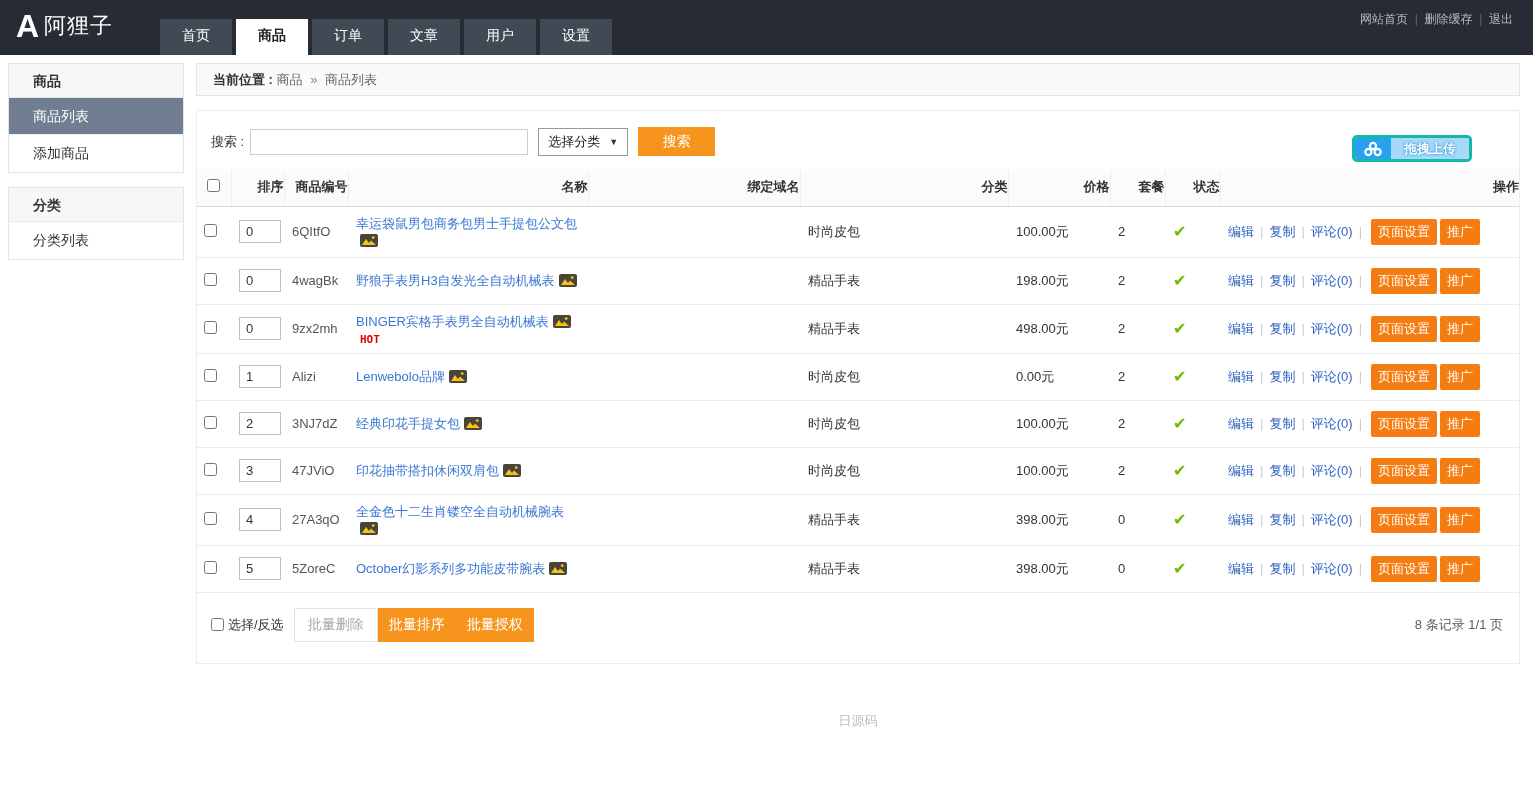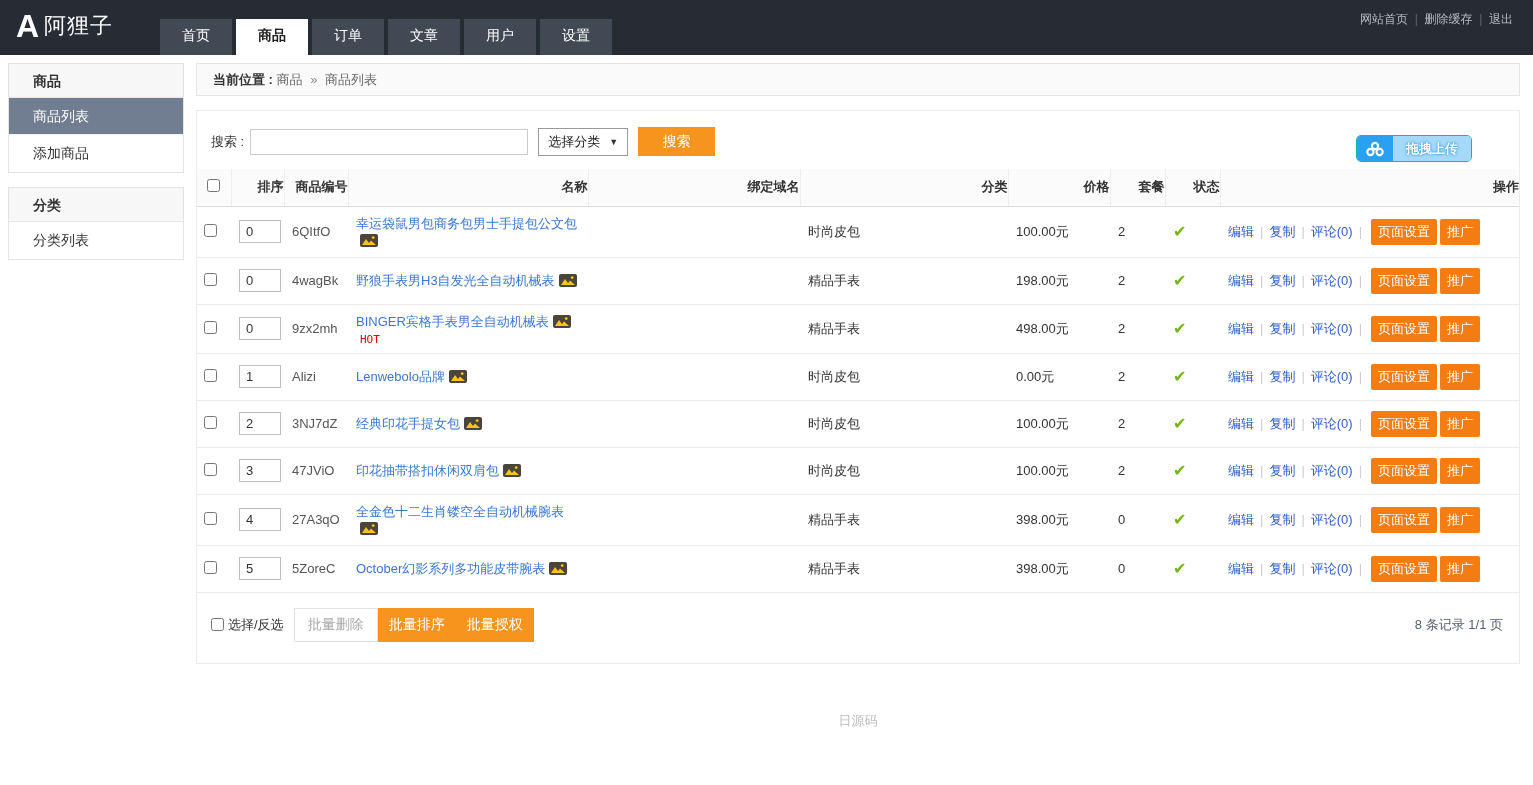--- a/index.html
+++ b/index.html
@@ -44,39 +44,39 @@
   .search-label { font-size:13px; color:#333; margin-right:6px; }
   .search-input { width:278px; height:26px; border:1px solid #ccc; padding:0 6px; font-size:13px; }
   .select { margin-left:10px; height:28px; border:1px solid #999; display:flex; align-items:center;
     padding:0 9px; font-size:13px; color:#222; gap:9px; cursor:pointer; background:#fff; }
   .select .arrow { font-size:9px; color:#333; }
   .search-btn { margin-left:10px; width:77px; height:29px; background:var(--accent-orange,#f7941d);
     color:#fff; border:none; font-size:14px; cursor:pointer; }
 
   
   .upload-btn { position:absolute; right:47px; top:24px; display:flex; height:27px;
-    border:1px solid #14b8a6; border-radius:5px; overflow:hidden; cursor:pointer;justify-content:flex-end; }
+    border:3px solid #14b8a6; border-radius:5px; overflow:hidden; cursor:pointer;justify-content:flex-end; }
   .upload-icon-seg { width:36px; background:var(--upload-blue,#29a1f0); display:flex;
     align-items:center; justify-content:center; }
   .upload-text { background:#a6d9f9; color:#fff; font-size:13px; font-weight:bold; display:flex;
     align-items:center; padding:0 13px; text-shadow:0 0 3px #1d8fd8, 0 0 1px #1d8fd8; }
 
   
   table { width:100%; border-collapse:collapse; table-layout:fixed; }
   th { background:#fbfbfb; border-bottom:1px solid #dcdcdc; border-left:1px solid #eee;
     height:37px; text-align:right; padding-left:8px; font-size:13px; color:#333; }
   th:first-child { border-left:none; }
   td { border-bottom:1px solid #ebebeb; padding:7px 8px; font-size:13px; color:#333;
     height:47px; vertical-align:middle; }
   .c-check, .th-check { text-align:center; padding-left:0; }
   .sort-input { width:42px; height:23px; border:1px solid #c0c0c0; padding:0 0 0 6px; font-size:13px; color:#333; }
   .code-text { color:#555; }
   .name-link { color:var(--name-blue,#3a77d2); text-decoration:none; line-height:19px; cursor:pointer; }
   .img-icon { display:inline-block; vertical-align:-2px; margin-left:4px; }
-  .hot-badge { color:#e60000; font-weight:normal; font-size:11px; margin-left:4px;
+  .hot-badge { color:#e60000; font-weight:bold; font-size:11px; margin-left:4px;
     font-family:"DejaVu Sans Mono",monospace; }
   .status-check { color:var(--success-green,#74b602); font-size:16px; font-weight:bold; }
   .ops a { color:var(--link-blue,#2e61c4); text-decoration:none; cursor:pointer; }
   .op-sep { color:#ccc; margin:0 6px; }
   .op-btn { display:inline-block; background:var(--deep-orange,#f57c10); color:#fff; padding:4px 7px;
     border-radius:2px; font-size:13px; margin-left:3px; cursor:pointer; white-space:nowrap; }
 
   
   .batch-row { display:flex; align-items:center; padding:15px 16px 21px 14px; }
   .batch-label { font-size:13px; color:#333; margin:0 2px 0 4px; }

